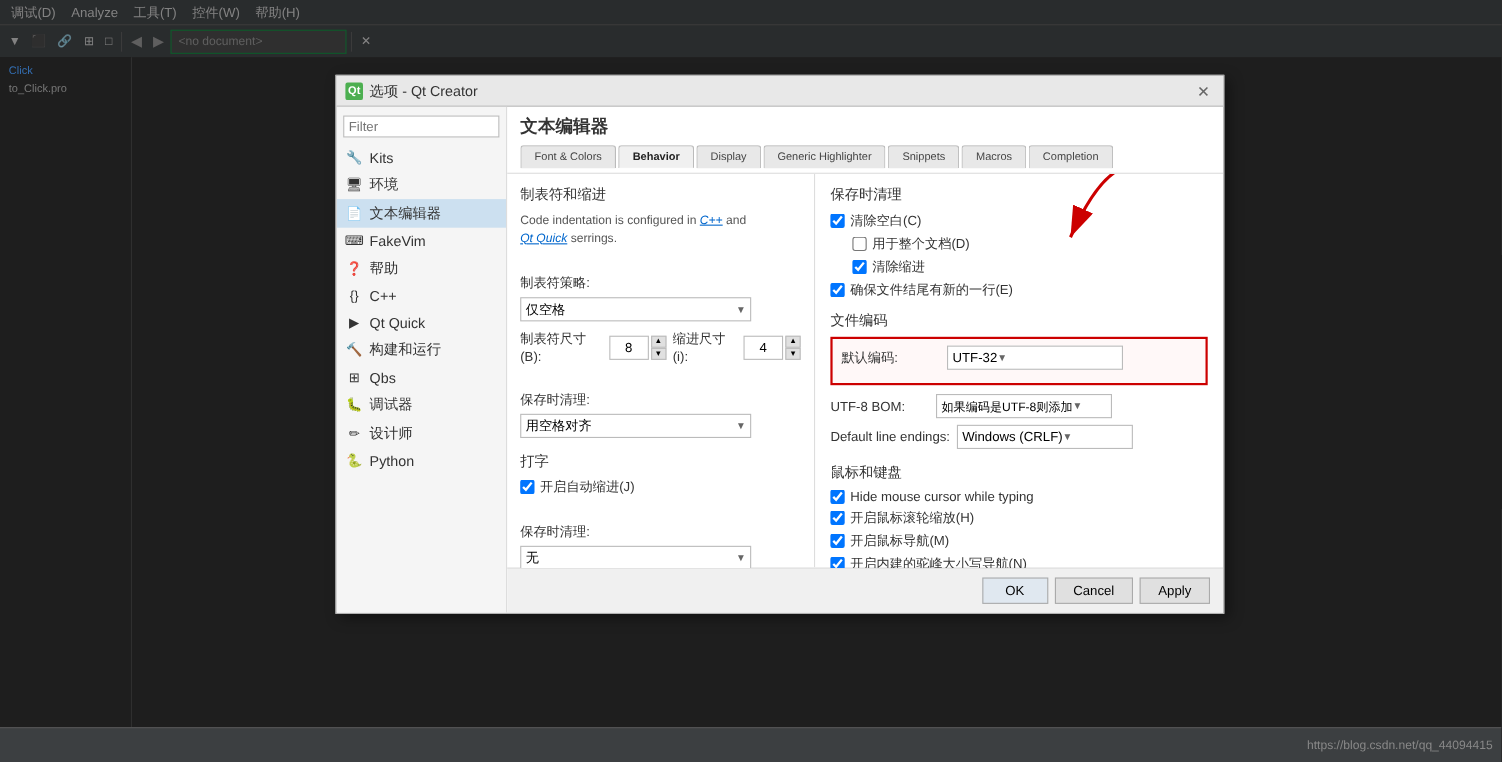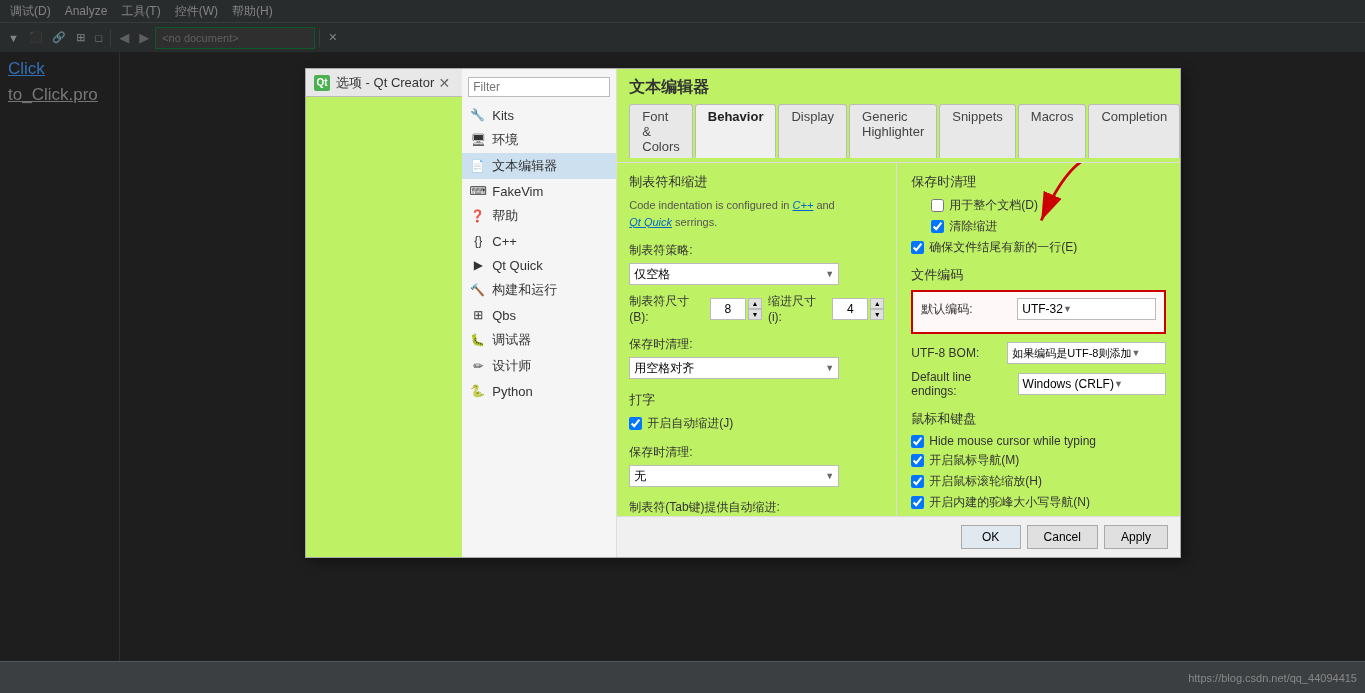--- a/index.html
+++ b/index.html
@@ -90,23 +90,22 @@
       top: 52px; left: 0;
       width: 120px;
       height: calc(100% - 52px);
       background: #2b2b2b;
       border-right: 1px solid #444;
       padding: 4px 0;
     }
     .left-item {
       color: #aaa;
       padding: 3px 8px;
-      font-size: 17px;
-      cursor: pointer;
-      text-decoration: underline;
+      font-size: 10px;
+      cursor: pointer;
     }
     .left-item.active { color: #4a9eff; }
 
     
     .status-bar {
       position: absolute;
       bottom: 0; left: 0; right: 0;
       height: 32px;
       background: #3c3f41;
       border-top: 1px solid #555;
@@ -126,27 +125,27 @@
       position: absolute;
       top: 0; left: 0; right: 0; bottom: 0;
       background: rgba(0,0,0,0.3);
     }
 
     
     .dialog {
       position: absolute;
       top: 68px;
       left: 305px;
-      width: 876px;
+      width: 808px;
       height: 490px;
-      background: #bef264;
+      background: #ffffff;
       border: 1px solid #aaa;
       box-shadow: 4px 4px 12px rgba(0,0,0,0.4);
       display: flex;
-      flex-direction: row;
+      flex-direction: column;
     }
 
     .dialog-titlebar {
       background: #e8e8e8;
       border-bottom: 1px solid #bbb;
       height: 28px;
       display: flex;
       align-items: center;
       padding: 0 8px;
       user-select: none;
@@ -241,21 +240,21 @@
       font-weight: bold;
       color: #333;
       margin-bottom: 6px;
     }
     .dialog-tabs {
       display: flex;
       gap: 0;
     }
     .dialog-tab {
       padding: 4px 12px;
-      font-size: 13px;
+      font-size: 10px;
       color: #444;
       cursor: pointer;
       border: 1px solid #bbb;
       border-bottom: none;
       background: #e8e8e8;
       margin-right: 2px;
       border-radius: 3px 3px 0 0;
     }
     .dialog-tab.active {
       background: #f0f0f0;
@@ -300,21 +299,21 @@
 
     .section-note a {
       color: #0066cc;
       text-decoration: underline;
     }
 
     .label-text {
       font-size: 12px;
       color: #333;
       margin-bottom: 4px;
-      margin-top: 12px;
+      margin-top: 24px;
     }
 
     .row-inline {
       display: flex;
       align-items: center;
       gap: 6px;
       margin-bottom: 6px;
     }
 
     .combo-box {
@@ -632,20 +631,24 @@
             <defs>
               <marker id="arrowhead" markerWidth="10" markerHeight="7" refX="10" refY="3.5" orient="auto">
                 <polygon points="0 0, 10 3.5, 0 7" fill="#cc0000"></polygon>
               </marker>
             </defs>
             <path d="M 110 5 Q 90 15 70 60" stroke="#cc0000" stroke-width="2.5" fill="none" marker-end="url(#arrowhead)"></path>
           </svg>
 
           <div class="section-title">保存时清理</div>
 
+          <div class="checkbox-row">
+            <input type="checkbox" checked="" style="">
+            <span class="checkbox-label">清除空白(C)</span>
+          </div>
           <div class="checkbox-row sub-checkbox">
             <input type="checkbox" style="">
             <span class="checkbox-label">用于整个文档(D)</span>
           </div>
           <div class="checkbox-row sub-checkbox">
             <input type="checkbox" checked="" style="">
             <span class="checkbox-label">清除缩进</span>
           </div>
           <div class="checkbox-row">
             <input type="checkbox" checked="" style="">
@@ -681,25 +684,25 @@
           </div>
 
           <div class="mouse-keyboard-title" style="margin-top: 12px">鼠标和键盘</div>
 
           <div class="checkbox-row">
             <input type="checkbox" checked="" style="">
             <span class="checkbox-label">Hide mouse cursor while typing</span>
           </div>
           <div class="checkbox-row">
             <input type="checkbox" checked="" style="">
-            <span class="checkbox-label">开启鼠标导航(M)</span>
+            <span class="checkbox-label">开启鼠标滚轮缩放(H)</span>
           </div>
           <div class="checkbox-row">
             <input type="checkbox" checked="" style="">
-            <span class="checkbox-label">开启鼠标滚轮缩放(H)</span>
+            <span class="checkbox-label">开启鼠标导航(M)</span>
           </div>
           <div class="checkbox-row">
             <input type="checkbox" checked="" style="">
             <span class="checkbox-label">开启内建的驼峰大小写导航(N)</span>
           </div>
 
         </div>
       </div>
 
       <div class="dialog-footer">

